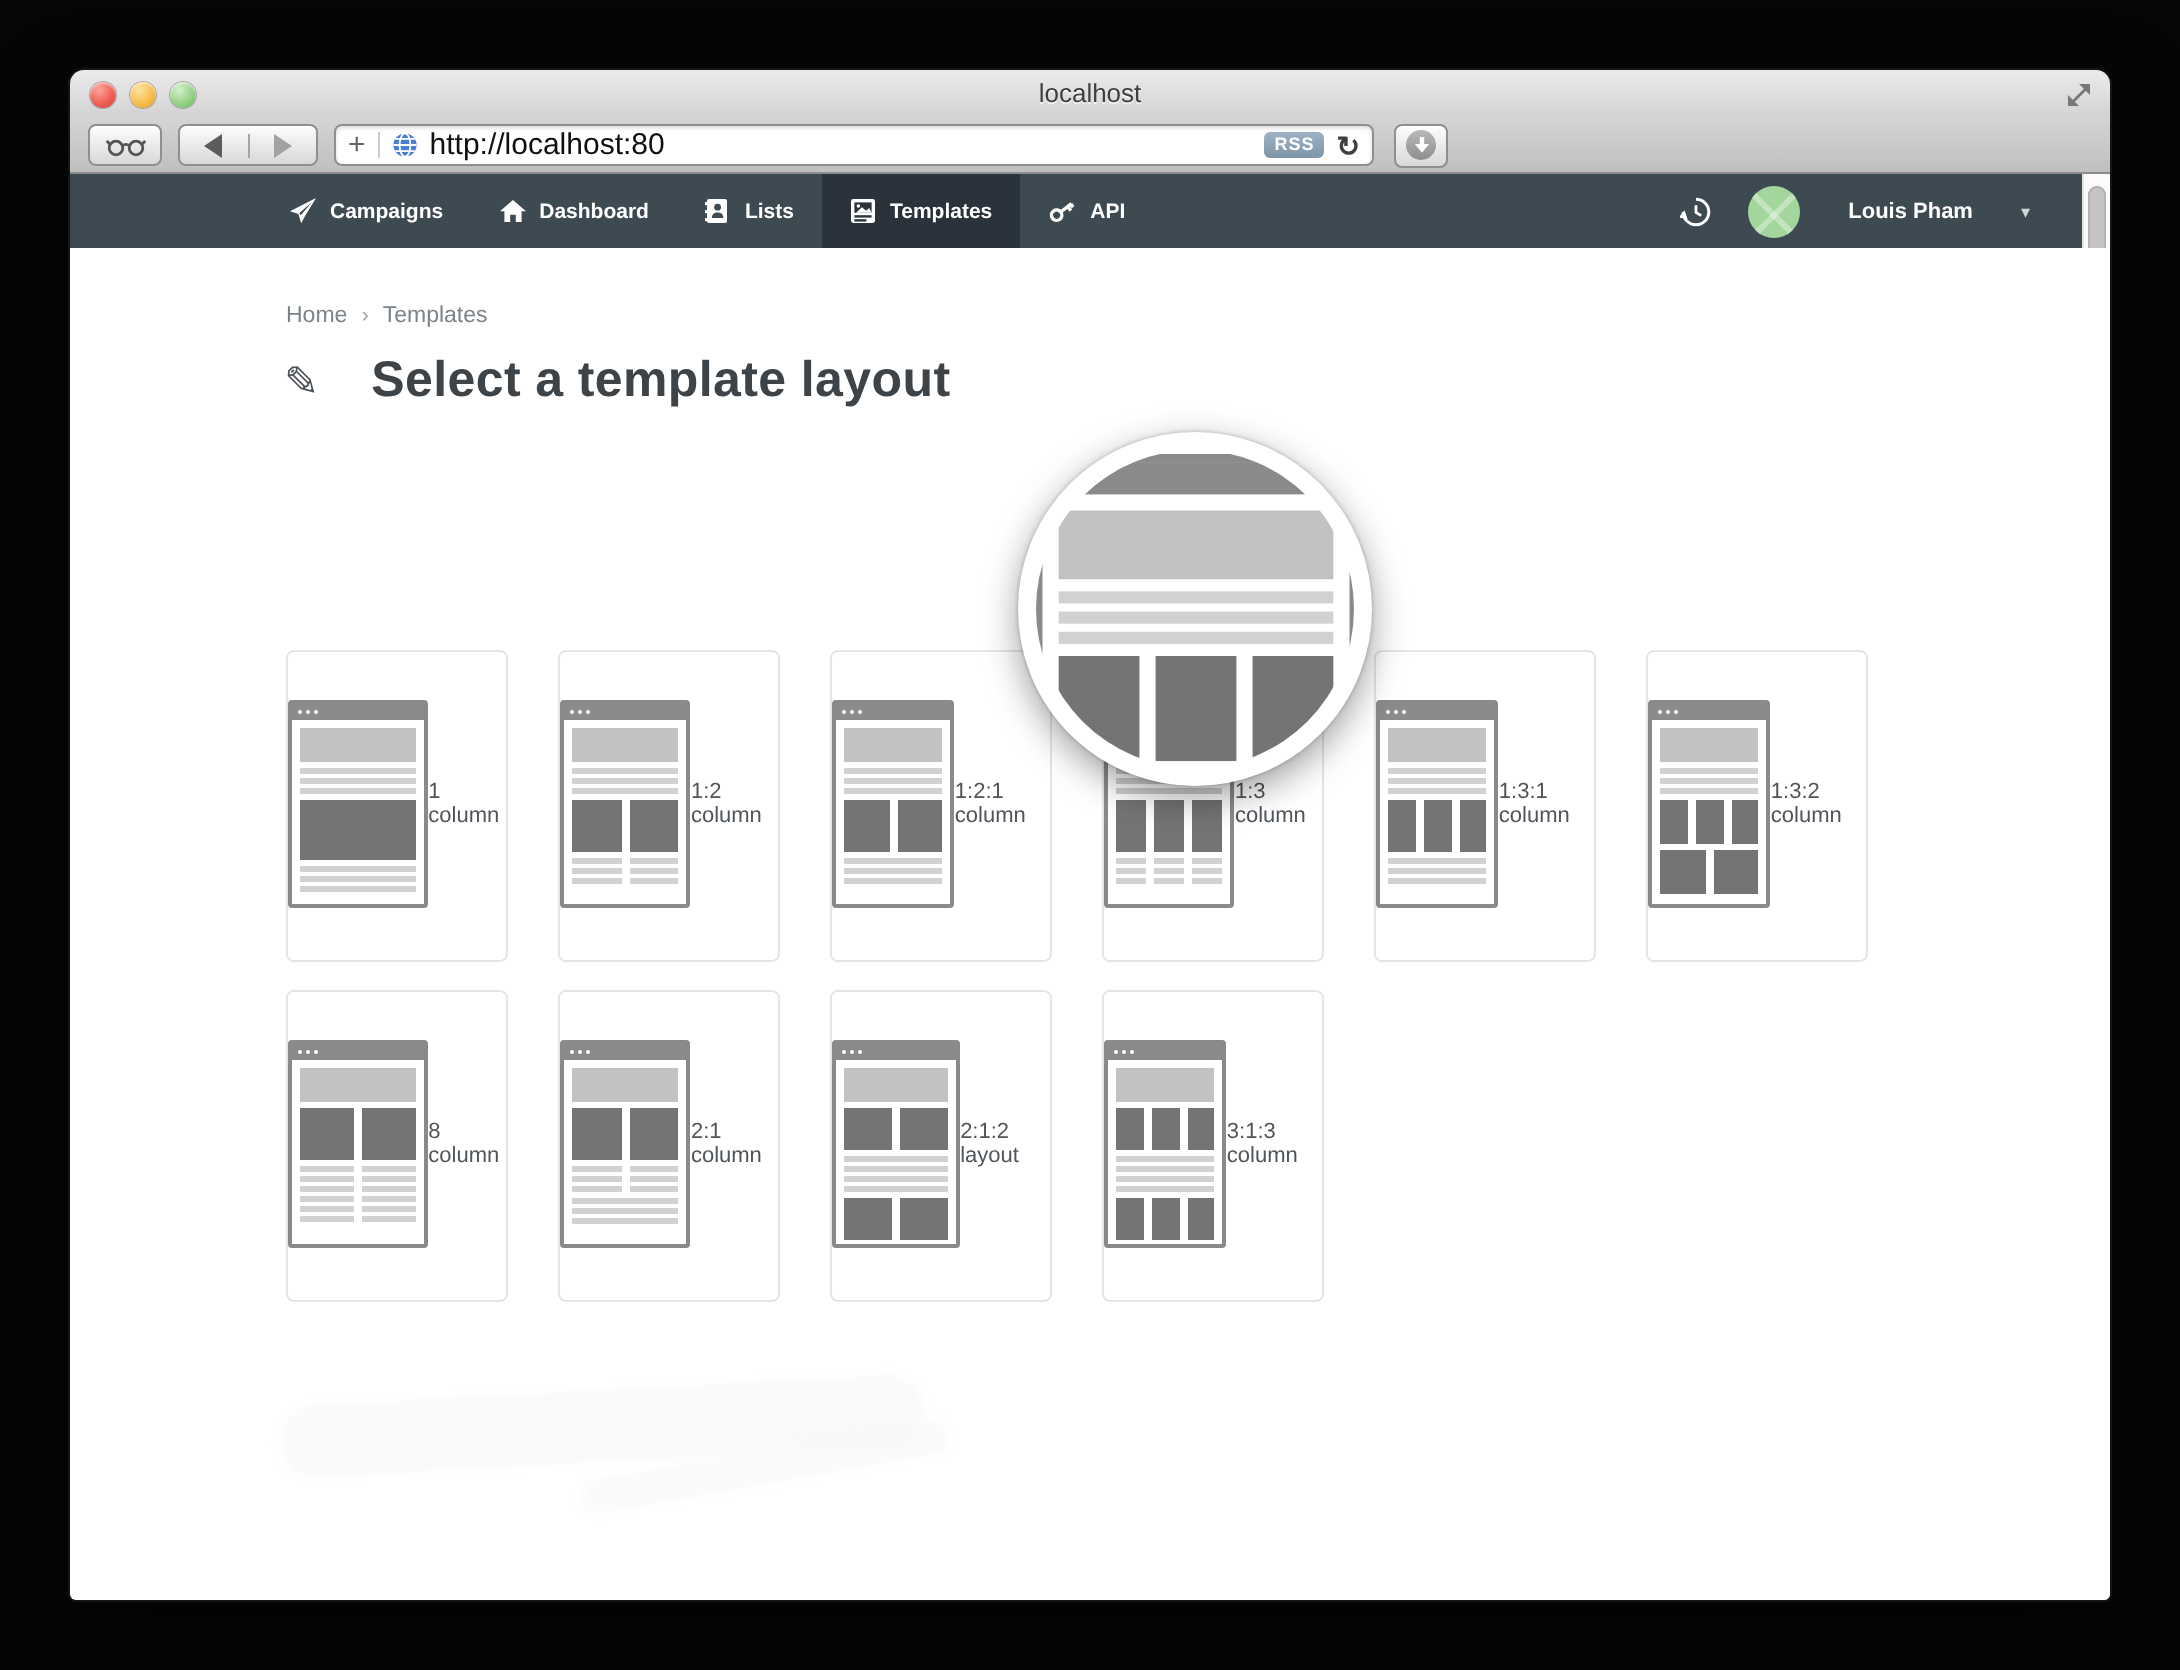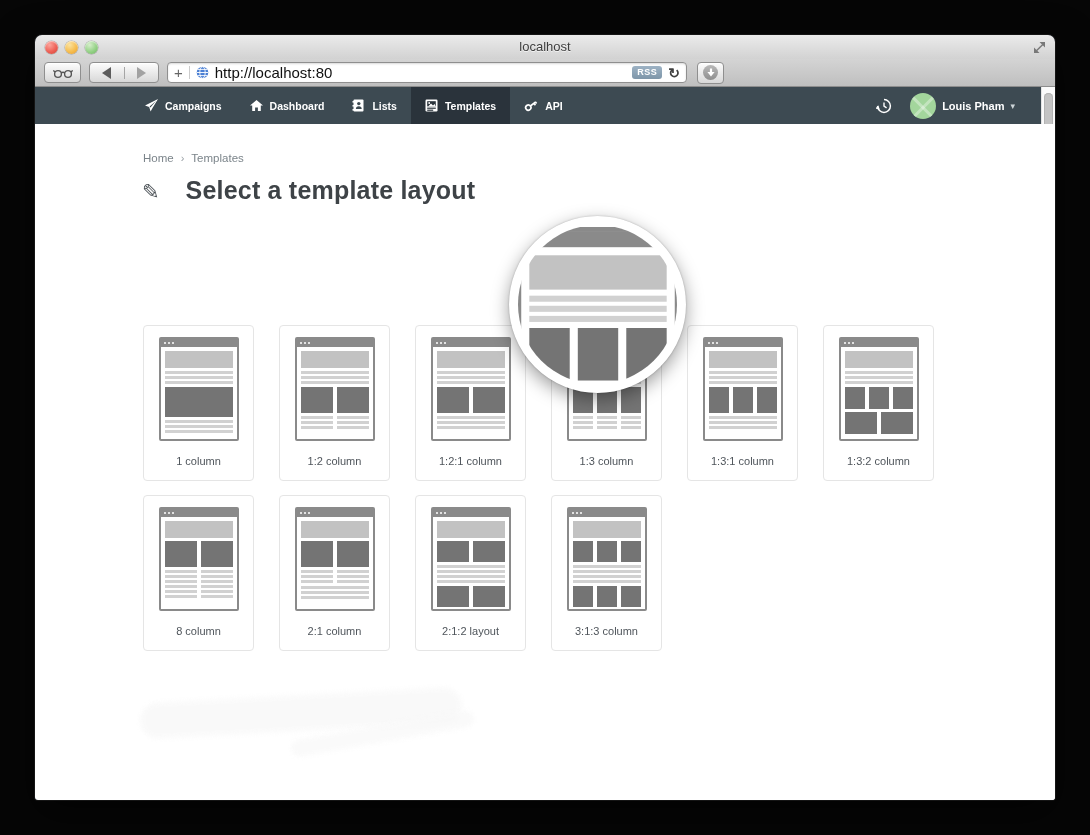--- a/index.html
+++ b/index.html
@@ -56,21 +56,21 @@
   .navbar { position:absolute; left:0; top:52px; right:14px; height:37px; background:#3d4a52;
     display:flex; align-items:stretch; padding-left:96px; color:#fff; }
   .nav-item { display:flex; align-items:center; gap:7px; padding:0 14px; font-size:10.5px; font-weight:bold; cursor:default; }
   .nav-item.active { background:#2a333b; }
   .nav-right { position:absolute; right:14px; top:0; height:37px; display:flex; align-items:center; gap:18px; padding-right:12px; }
   .avatar { width:26px; height:26px; border-radius:50%; background:#a3d69c; position:relative; overflow:hidden; }
   .avatar::before, .avatar::after { content:""; position:absolute; left:-4px; right:-4px; top:50%; height:2.5px;
     background:rgba(255,255,255,.35); }
   .avatar::before { transform:rotate(45deg); }
   .avatar::after  { transform:rotate(-45deg); }
-  .user-wrap { display:flex; align-items:center; gap:6px; }
+  .user-wrap { display:flex; align-items:center; gap:24px; }
   .user-name { font-size:11px; font-weight:bold; color:#fff; }
   .chev { font-size:9px; color:#cdd4d8; }
 
   
   .scrollbar { position:absolute; right:0; top:52px; bottom:0; width:14px;
     background:#fbfbfb; border-left:1px solid #e4e4e4; }
   .scroll-thumb { position:absolute; left:2px; top:6px; width:9px; height:46px; border-radius:4.5px;
     background:#c4c4c4; box-shadow:inset 0 0 0 1px #b3b3b3; }
 
   
@@ -78,21 +78,21 @@
   .breadcrumb { position:absolute; left:108px; top:28px; font-size:11.5px; color:#7b848a;
     display:flex; gap:7px; align-items:center; }
   .crumb-sep { color:#9aa1a6; font-size:11px; }
   .page-head { position:absolute; left:107px; top:52px; display:flex; align-items:center; gap:11px; }
   .pencil-glyph { font-size:21px; color:#4b5156; transform:translateY(1px); }
   .page-title { font-size:25px; font-weight:600; color:#3e4347; letter-spacing:.2px;margin-left:15px; }
 
   .grid { position:absolute; left:108px; top:201px; display:grid;
     grid-template-columns:repeat(6,111px); gap:14px 25px; }
   .card { width:111px; height:156px; background:#fff; border:1px solid #e5e5e5; border-radius:4px;
-    display:flex; flex-direction:column; align-items:center; justify-content:space-between;
+    display:flex; flex-direction:row; align-items:center; justify-content:space-between;
     padding:11px 0 13px; cursor:pointer; }
   .card-label { font-size:11px; color:#4f555b; }
 
   
   .mini-browser { width:80px; height:104px; border:2px solid #8a8a8a; border-radius:2px;
     background:#fff; display:flex; flex-direction:column; overflow:hidden; }
   .mb-header { height:8px; flex:0 0 8px; background:#8a8a8a; display:flex; align-items:center; gap:2px; padding-left:3px; }
   .mb-dot { width:2px; height:2px; border-radius:50%; background:#fff; }
   .mb-body { flex:1; padding:4px; display:flex; flex-direction:column; gap:3px; overflow:hidden; }
   .mb-banner { height:17px; flex:0 0 17px; background:#c2c2c2; }

